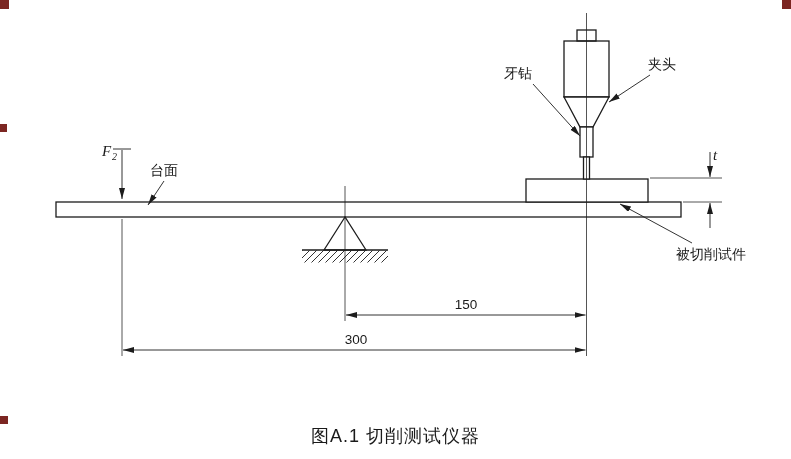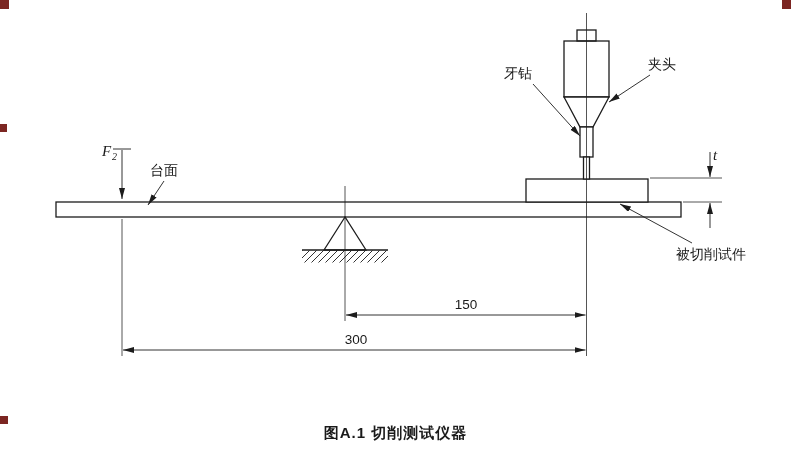--- a/index.html
+++ b/index.html
@@ -12,25 +12,24 @@
     overflow: hidden;
   }
   .diagram { display: block; }
   .corner-mark { position: absolute; background: var(--corner-mark, #7c2622); }
   .cm-tl { left: 0; top: 0; width: 9px; height: 9px; }
   .cm-tr { right: 0; top: 0; width: 9px; height: 9px; }
   .cm-lm { left: 0; top: 124px; width: 7px; height: 8px; }
   .cm-bl { left: 0; top: 416px; width: 8px; height: 8px; }
   .caption {
     text-align: center;
-    font-size: 15px;
+    font-size: 18px;
     color: var(--text, #1a1a1a);
     margin-top: 24px;
     letter-spacing: 1px;
-    font-weight: bold;
   }
   svg .ln   { stroke: var(--line, #1c1c1c); stroke-width: 1.3; fill: none; }
   svg .fw   { fill: #ffffff; }
   svg .thin { stroke: var(--line, #1c1c1c); stroke-width: 0.75; fill: none; }
   svg .dim  { stroke: var(--line, #1c1c1c); stroke-width: 0.9; fill: none; }
   svg text  { fill: var(--text, #1a1a1a); font-family: "Liberation Sans", sans-serif; font-size: 14px; }
   svg .num  { font-size: 13.5px; }
   svg .ital { font-family: "Liberation Serif", serif; font-style: italic; font-size: 15px; }
   svg .sub  { font-family: "Liberation Serif", serif; font-style: italic; font-size: 10px; }
   .arrp { fill: var(--line, #1c1c1c); stroke: none; }

